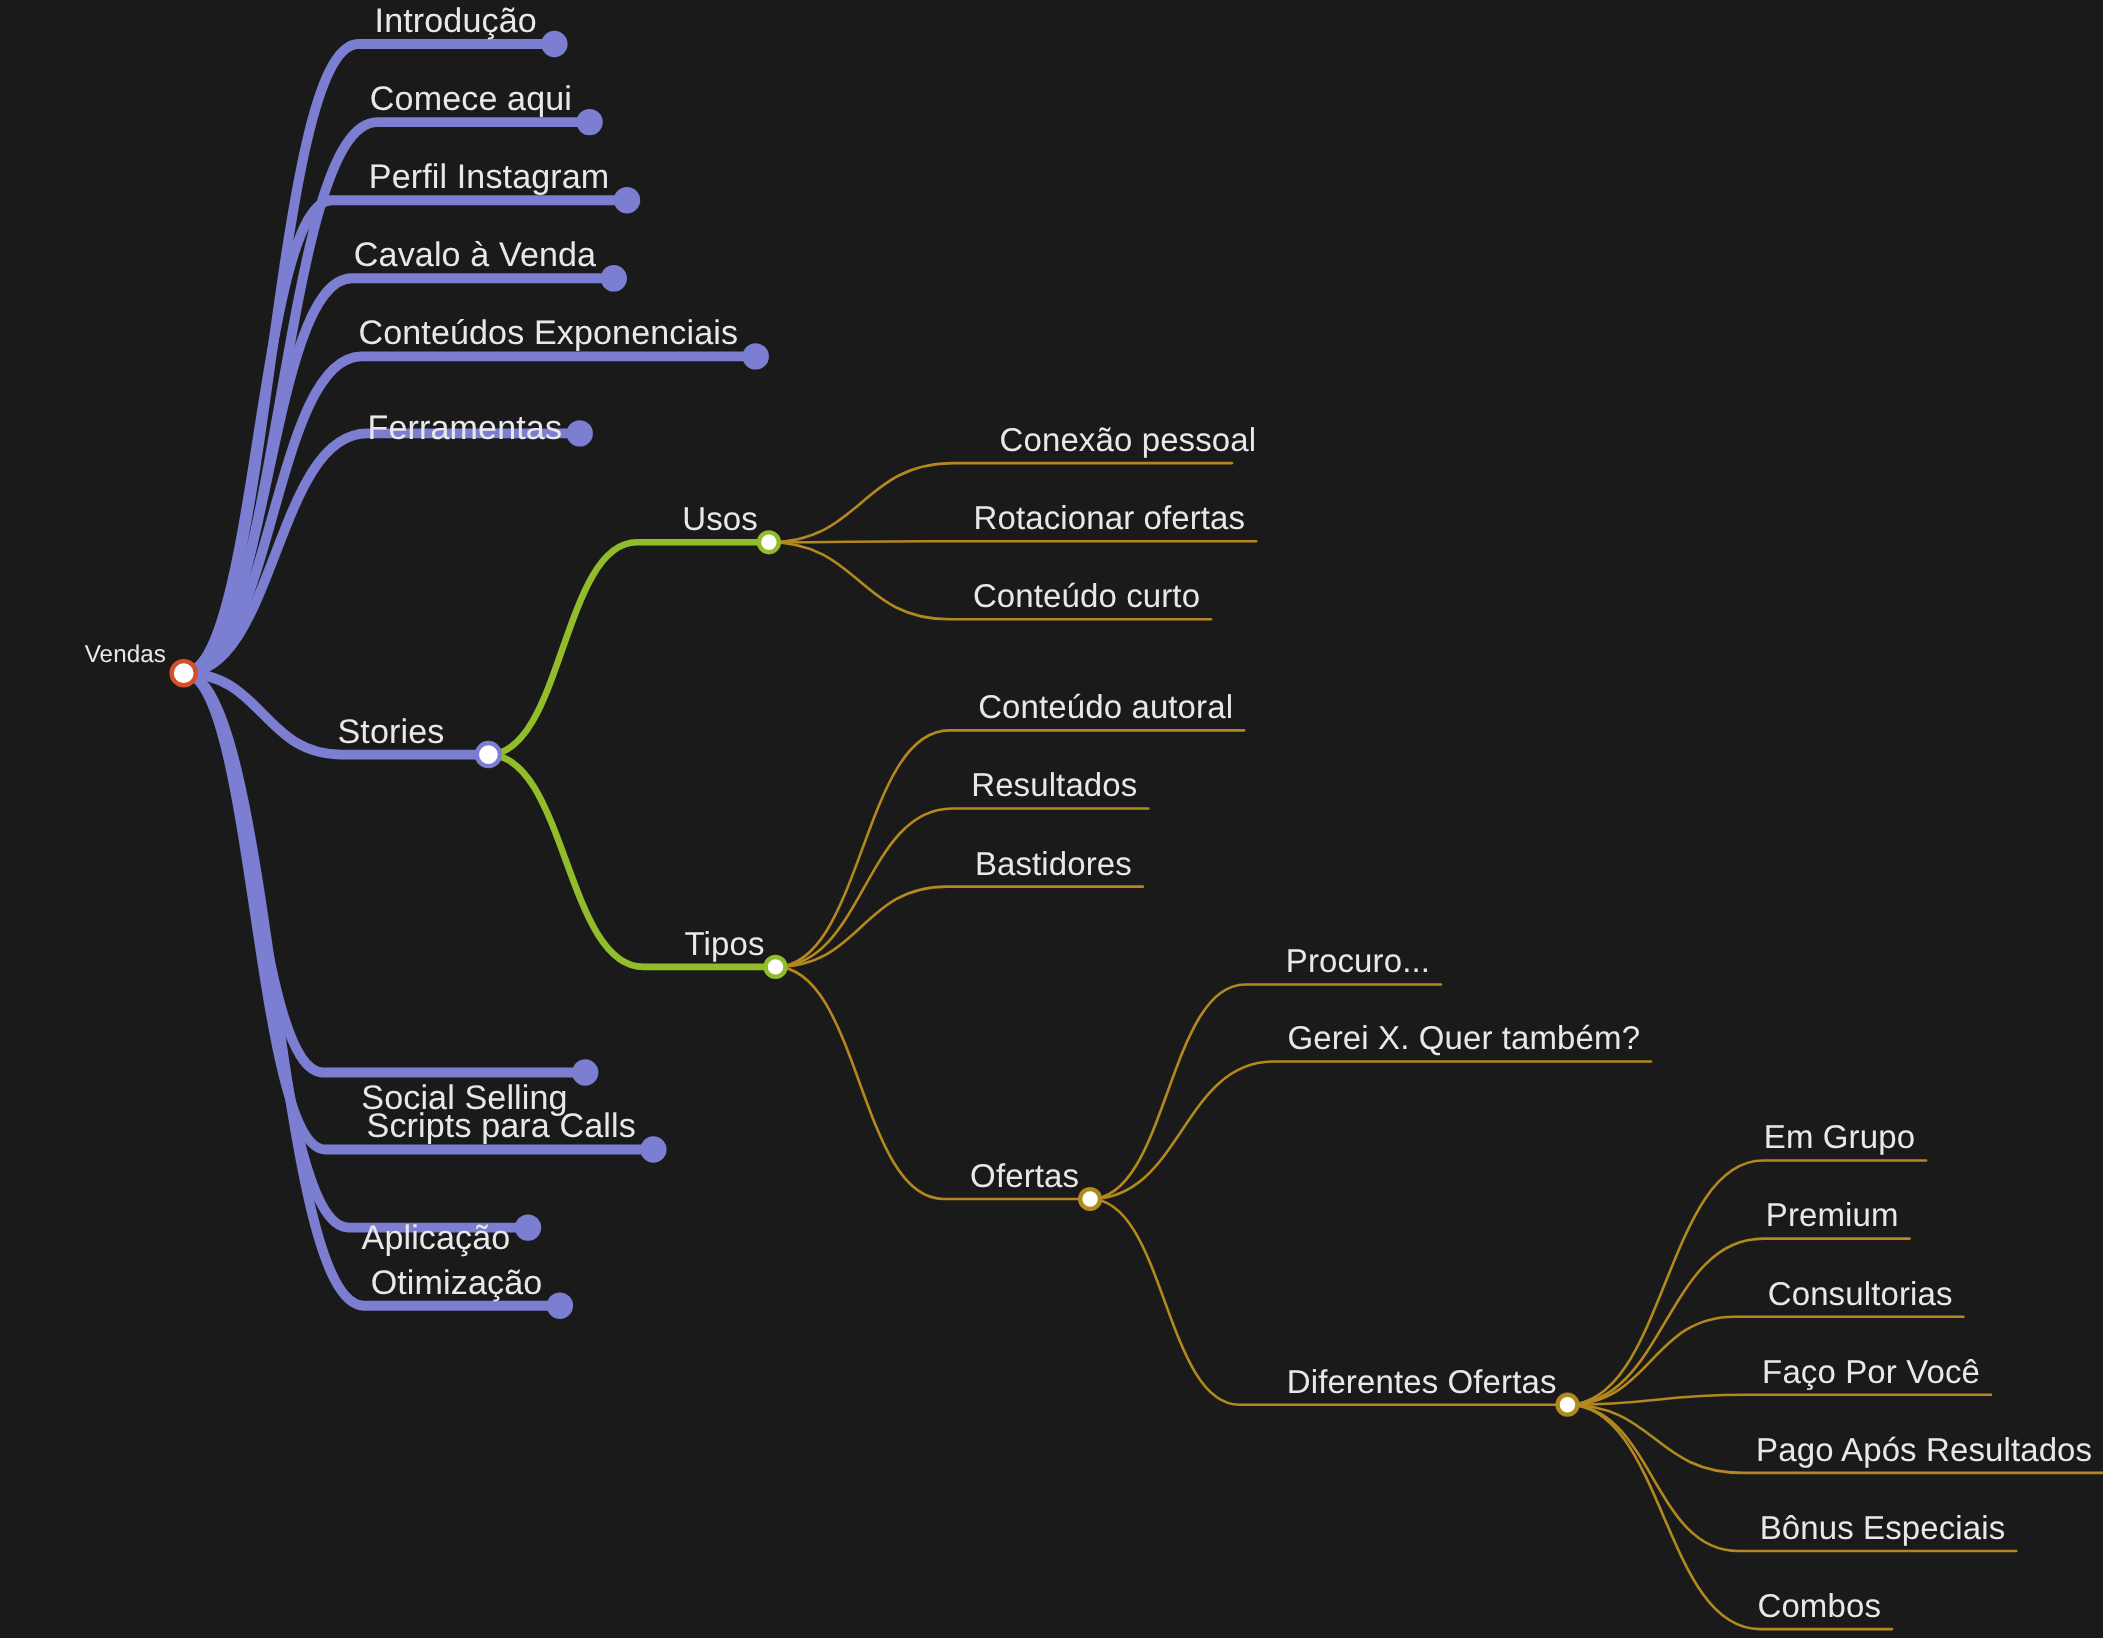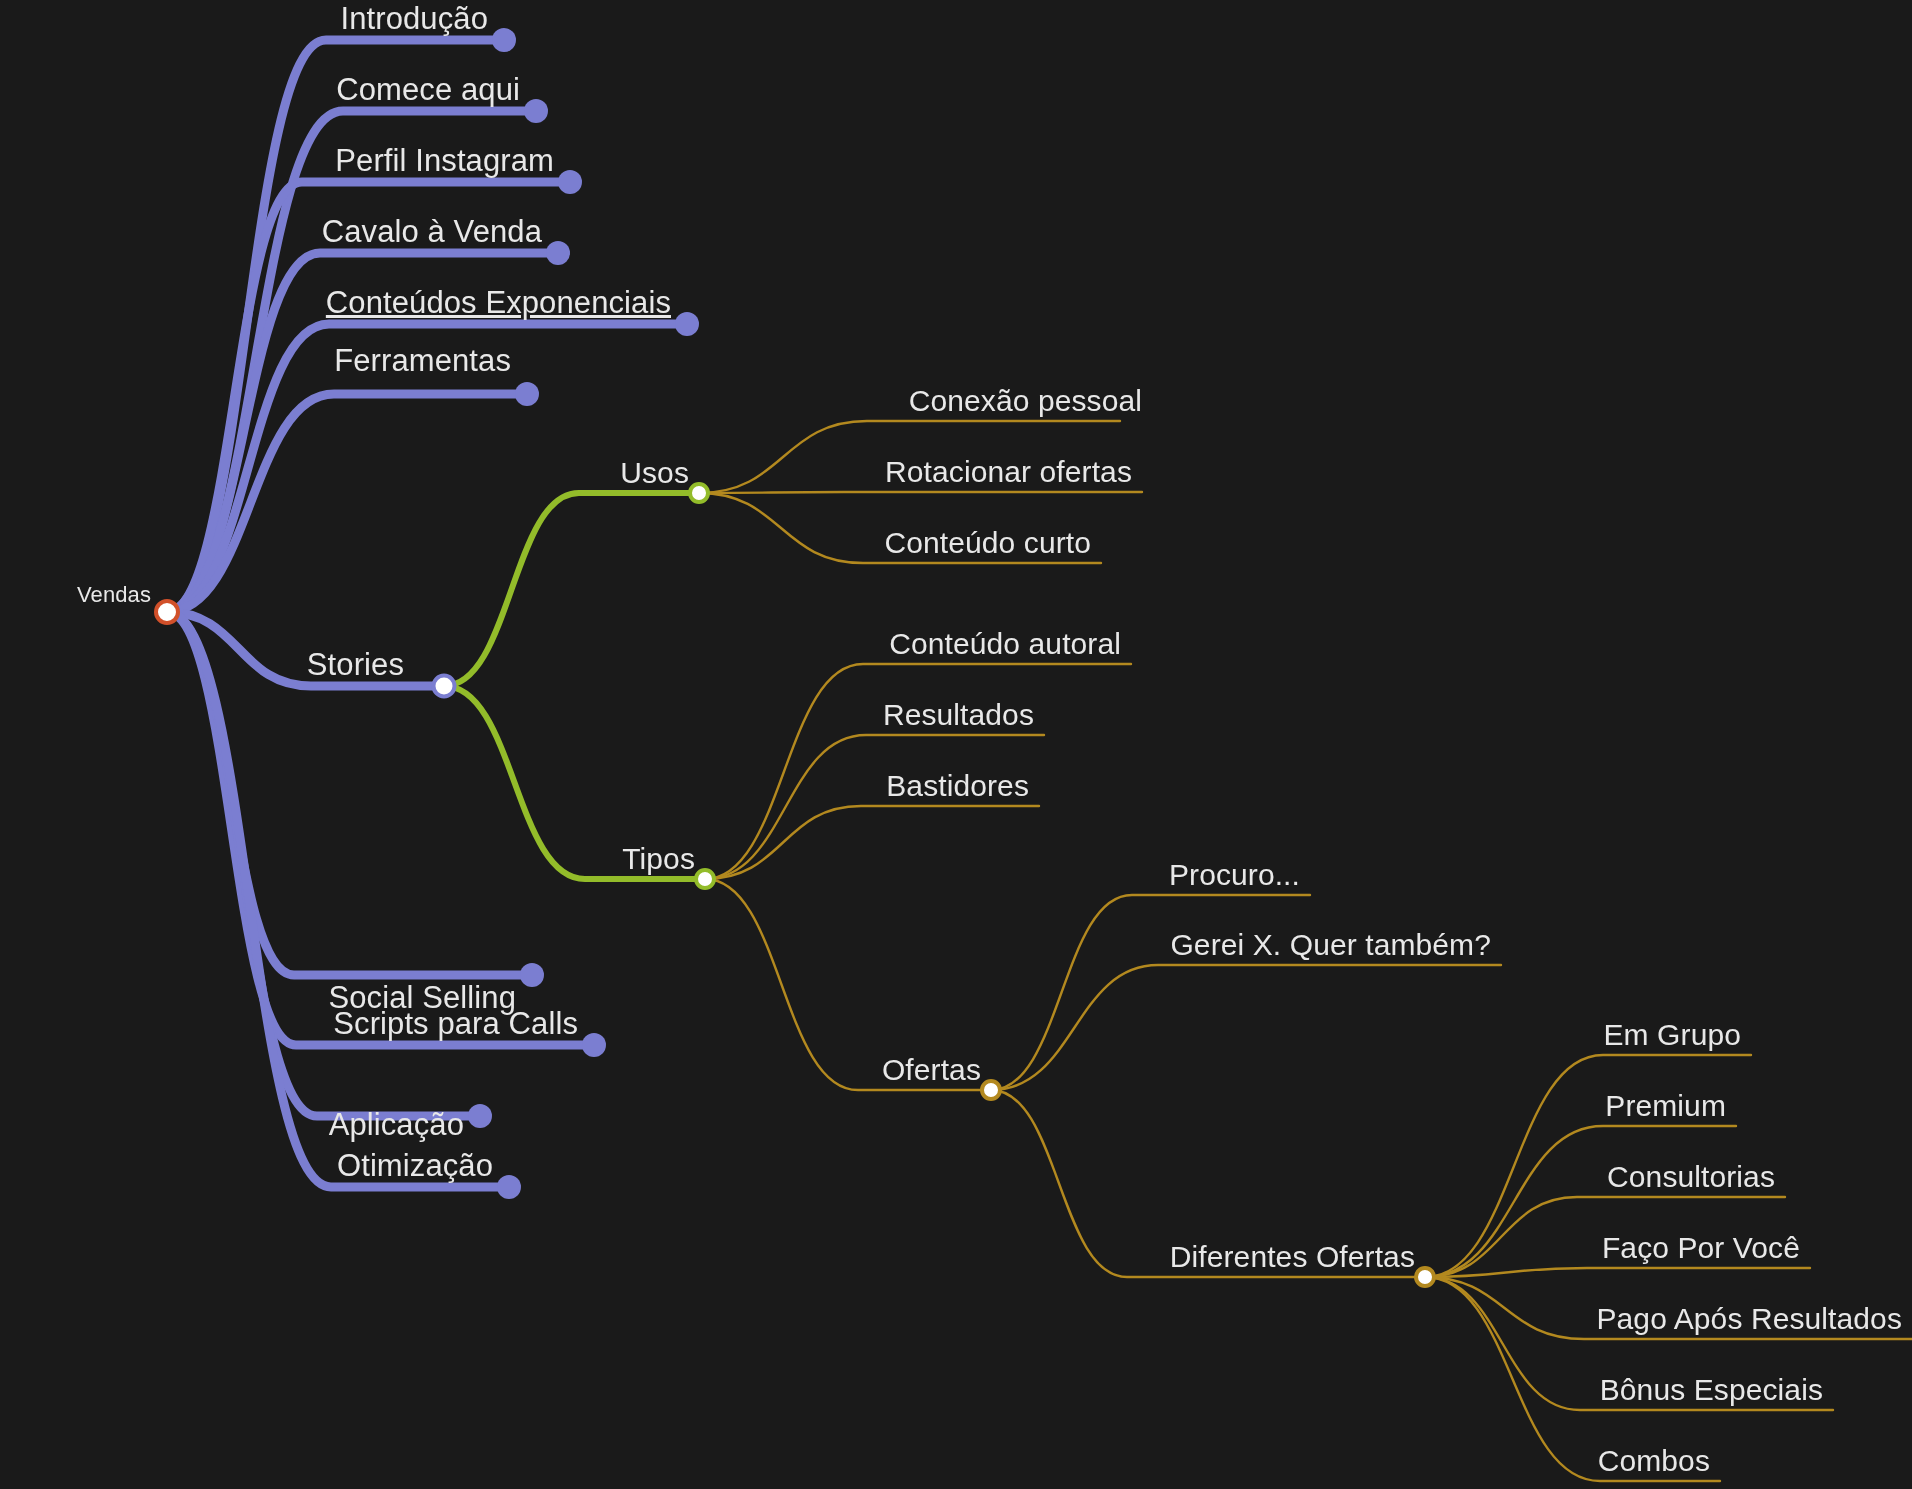--- a/index.html
+++ b/index.html
@@ -65,23 +65,23 @@
       <div class="node-label root" style="left: 151px; top: 606px;">Vendas</div>
       <div class="node-dot leafdot" style="width: 26px; height: 26px; background: rgb(255, 255, 255); border: 4px solid rgb(209, 80, 42); box-sizing: border-box; left: 167px; top: 612px;"></div>
       <div class="node-label lvl1" style="left: 488px; top: 34px;">Introdução</div>
       <div class="node-dot leafdot" style="width: 24px; height: 24px; background: rgb(123, 126, 209); left: 504px; top: 40px;"></div>
       <div class="node-label lvl1" style="left: 520px; top: 105px;">Comece aqui</div>
       <div class="node-dot leafdot" style="width: 24px; height: 24px; background: rgb(123, 126, 209); left: 536px; top: 111px;"></div>
       <div class="node-label lvl1" style="left: 554px; top: 176px;">Perfil Instagram</div>
       <div class="node-dot leafdot" style="width: 24px; height: 24px; background: rgb(123, 126, 209); left: 570px; top: 182px;"></div>
       <div class="node-label lvl1" style="left: 542px; top: 247px;">Cavalo à Venda</div>
       <div class="node-dot leafdot" style="width: 24px; height: 24px; background: rgb(123, 126, 209); left: 558px; top: 253px;"></div>
-      <div class="node-label lvl1" style="left: 671px; top: 318px; text-decoration: underline;">Conteúdos Exponenciais</div>
+      <div class="node-label lvl1" style="left: 671px; top: 318px;">Conteúdos Exponenciais</div>
       <div class="node-dot leafdot" style="width: 24px; height: 24px; background: rgb(123, 126, 209); left: 687px; top: 324px;"></div>
-      <div class="node-label lvl1" style="left: 511px; top: 376px;">Ferramentas</div>
+      <div class="node-label lvl1" style="left: 511px; top: 404px;">Ferramentas</div>
       <div class="node-dot leafdot" style="width: 24px; height: 24px; background: rgb(123, 126, 209); left: 527px; top: 394px;"></div>
       <div class="node-label lvl1" style="left: 404px; top: 680px;">Stories</div>
       <div class="node-dot hub" style="width: 25px; height: 25px; background: rgb(255, 255, 255); border: 4px solid rgb(123, 126, 209); box-sizing: border-box; left: 444px; top: 686px;"></div>
       <div class="node-label" style="left: 689px; top: 488px;">Usos</div>
       <div class="node-dot hub" style="width: 22px; height: 22px; background: rgb(255, 255, 255); border: 4px solid rgb(147, 188, 42); box-sizing: border-box; left: 699px; top: 493px;"></div>
       <div class="node-label" style="left: 1110px; top: 416px; margin-left: 32px;">Conexão pessoal</div>
       <div class="node-label" style="left: 1132px; top: 487px;">Rotacionar ofertas</div>
       <div class="node-label" style="left: 1091px; top: 558px;">Conteúdo curto</div>
       <div class="node-label" style="left: 695px; top: 874px;">Tipos</div>
       <div class="node-dot hub" style="width: 22px; height: 22px; background: rgb(255, 255, 255); border: 4px solid rgb(147, 188, 42); box-sizing: border-box; left: 705px; top: 879px;"></div>

